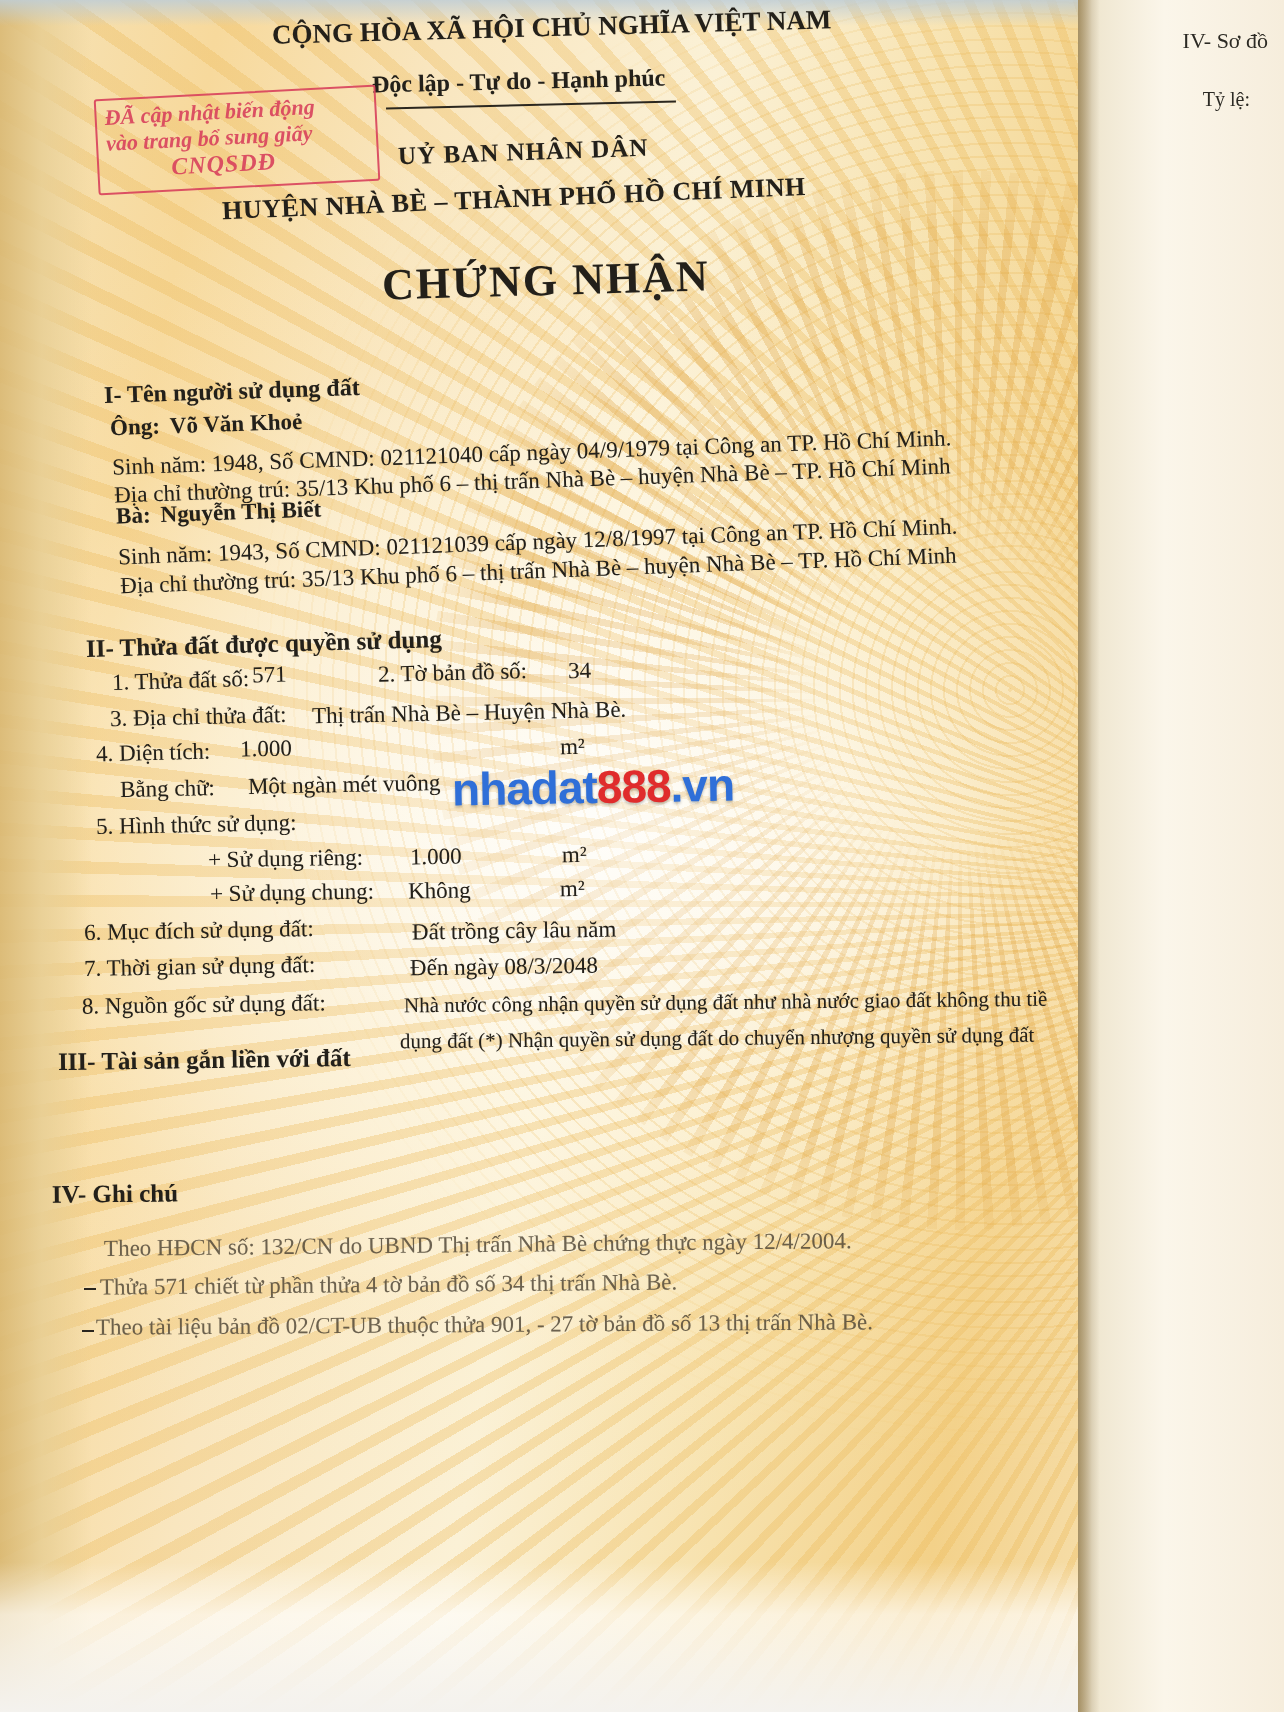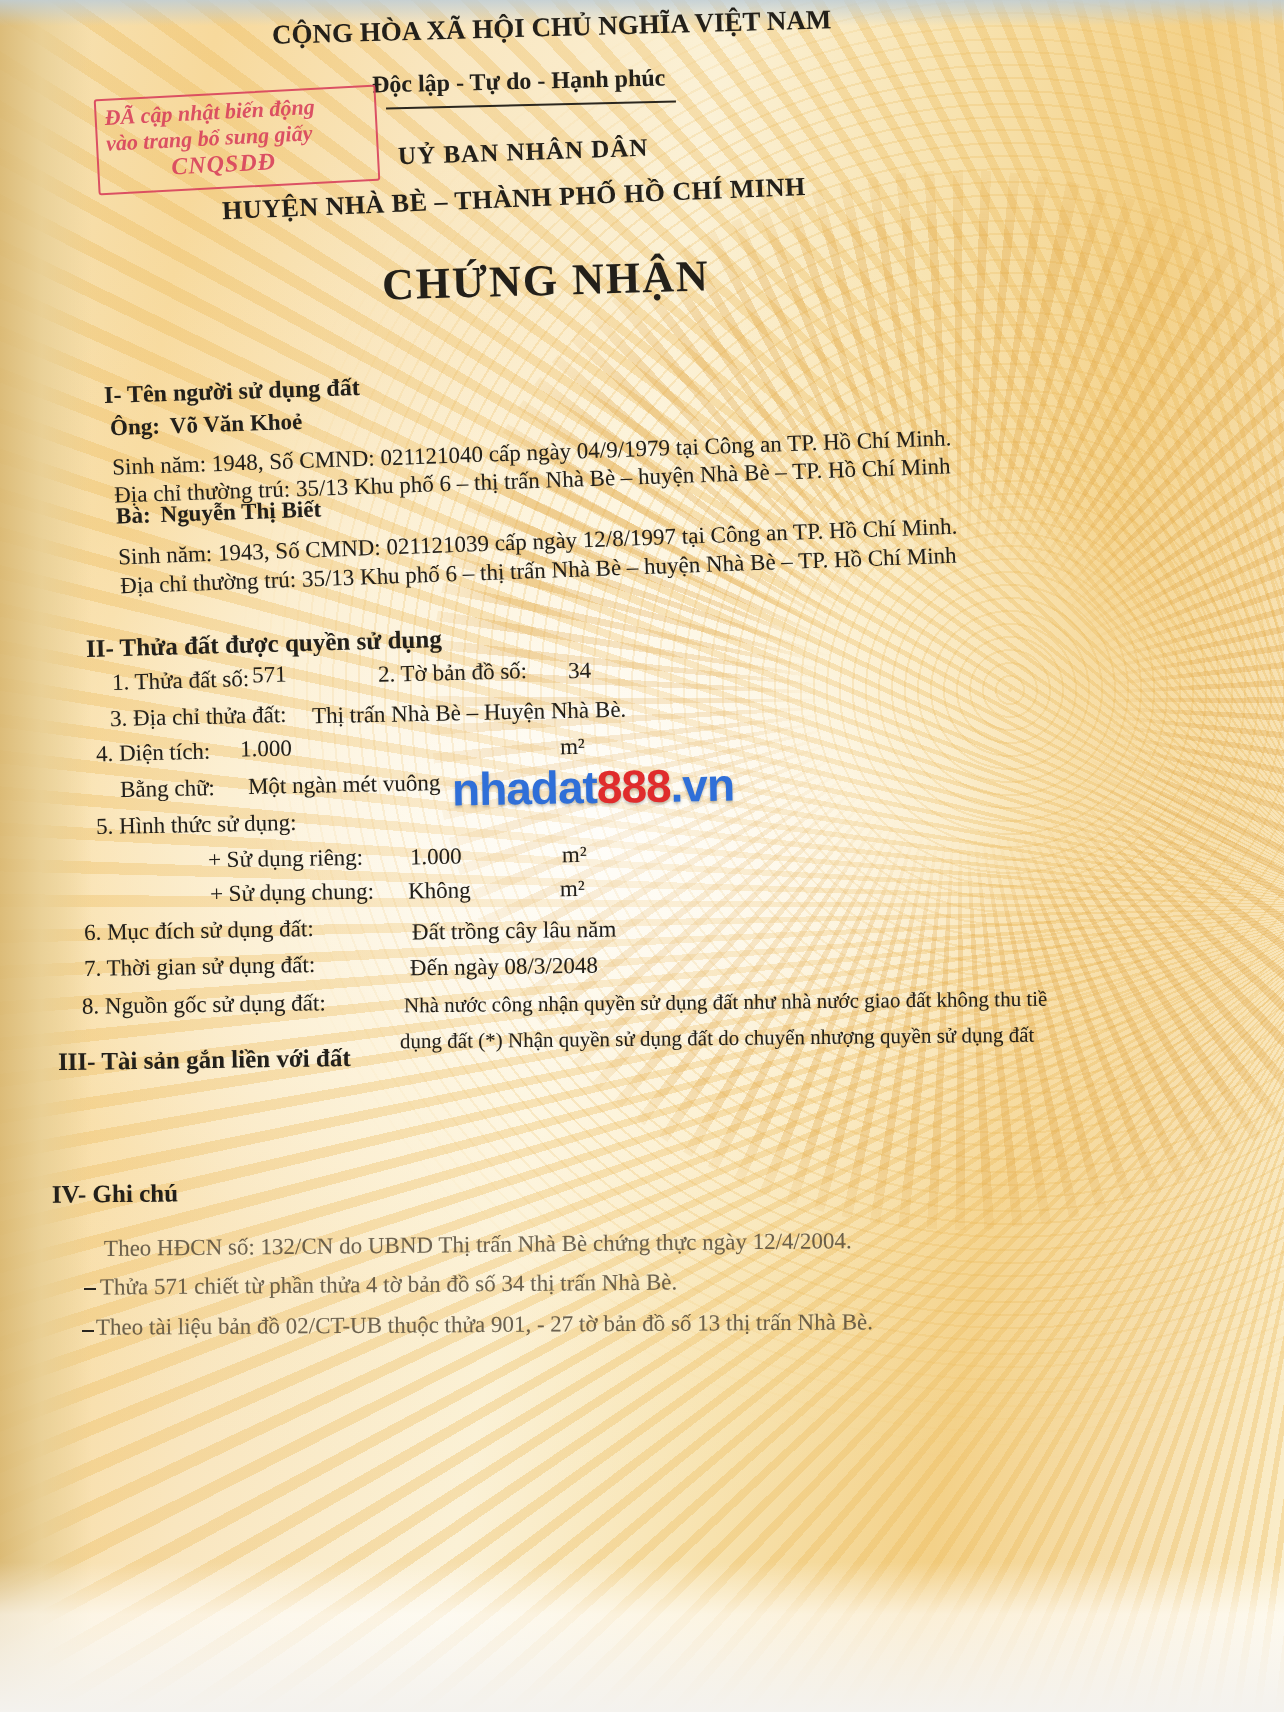--- a/index.html
+++ b/index.html
@@ -225,20 +225,25 @@
 
   <div class="photo-bg"></div>
   <div class="rays"></div>
   <div class="rings"></div>
   <div class="rings2"></div>
   <div class="left-band"></div>
   <div class="top-strip"></div>
   <div class="bottom-white"></div>
   <div class="glare"></div>
 
+  <div class="right-page">
+    <div class="fold"></div>
+    <span class="right-text rp1">IV- Sơ đồ</span>
+    <span class="right-text rp2">Tỷ lệ:</span>
+  </div>
 
   <div class="doc">
 
     <div class="t" id="nation">CỘNG HÒA XÃ HỘI CHỦ NGHĨA VIỆT NAM</div>
     <div class="t" id="motto">Độc lập - Tự do - Hạnh phúc</div>
     <div id="motto-rule"></div>
     <div class="t" id="ubnd">UỶ BAN NHÂN DÂN</div>
     <div class="t" id="huyen">HUYỆN NHÀ BÈ – THÀNH PHỐ HỒ CHÍ MINH</div>
     <div class="t" id="title">CHỨNG NHẬN</div>
 

